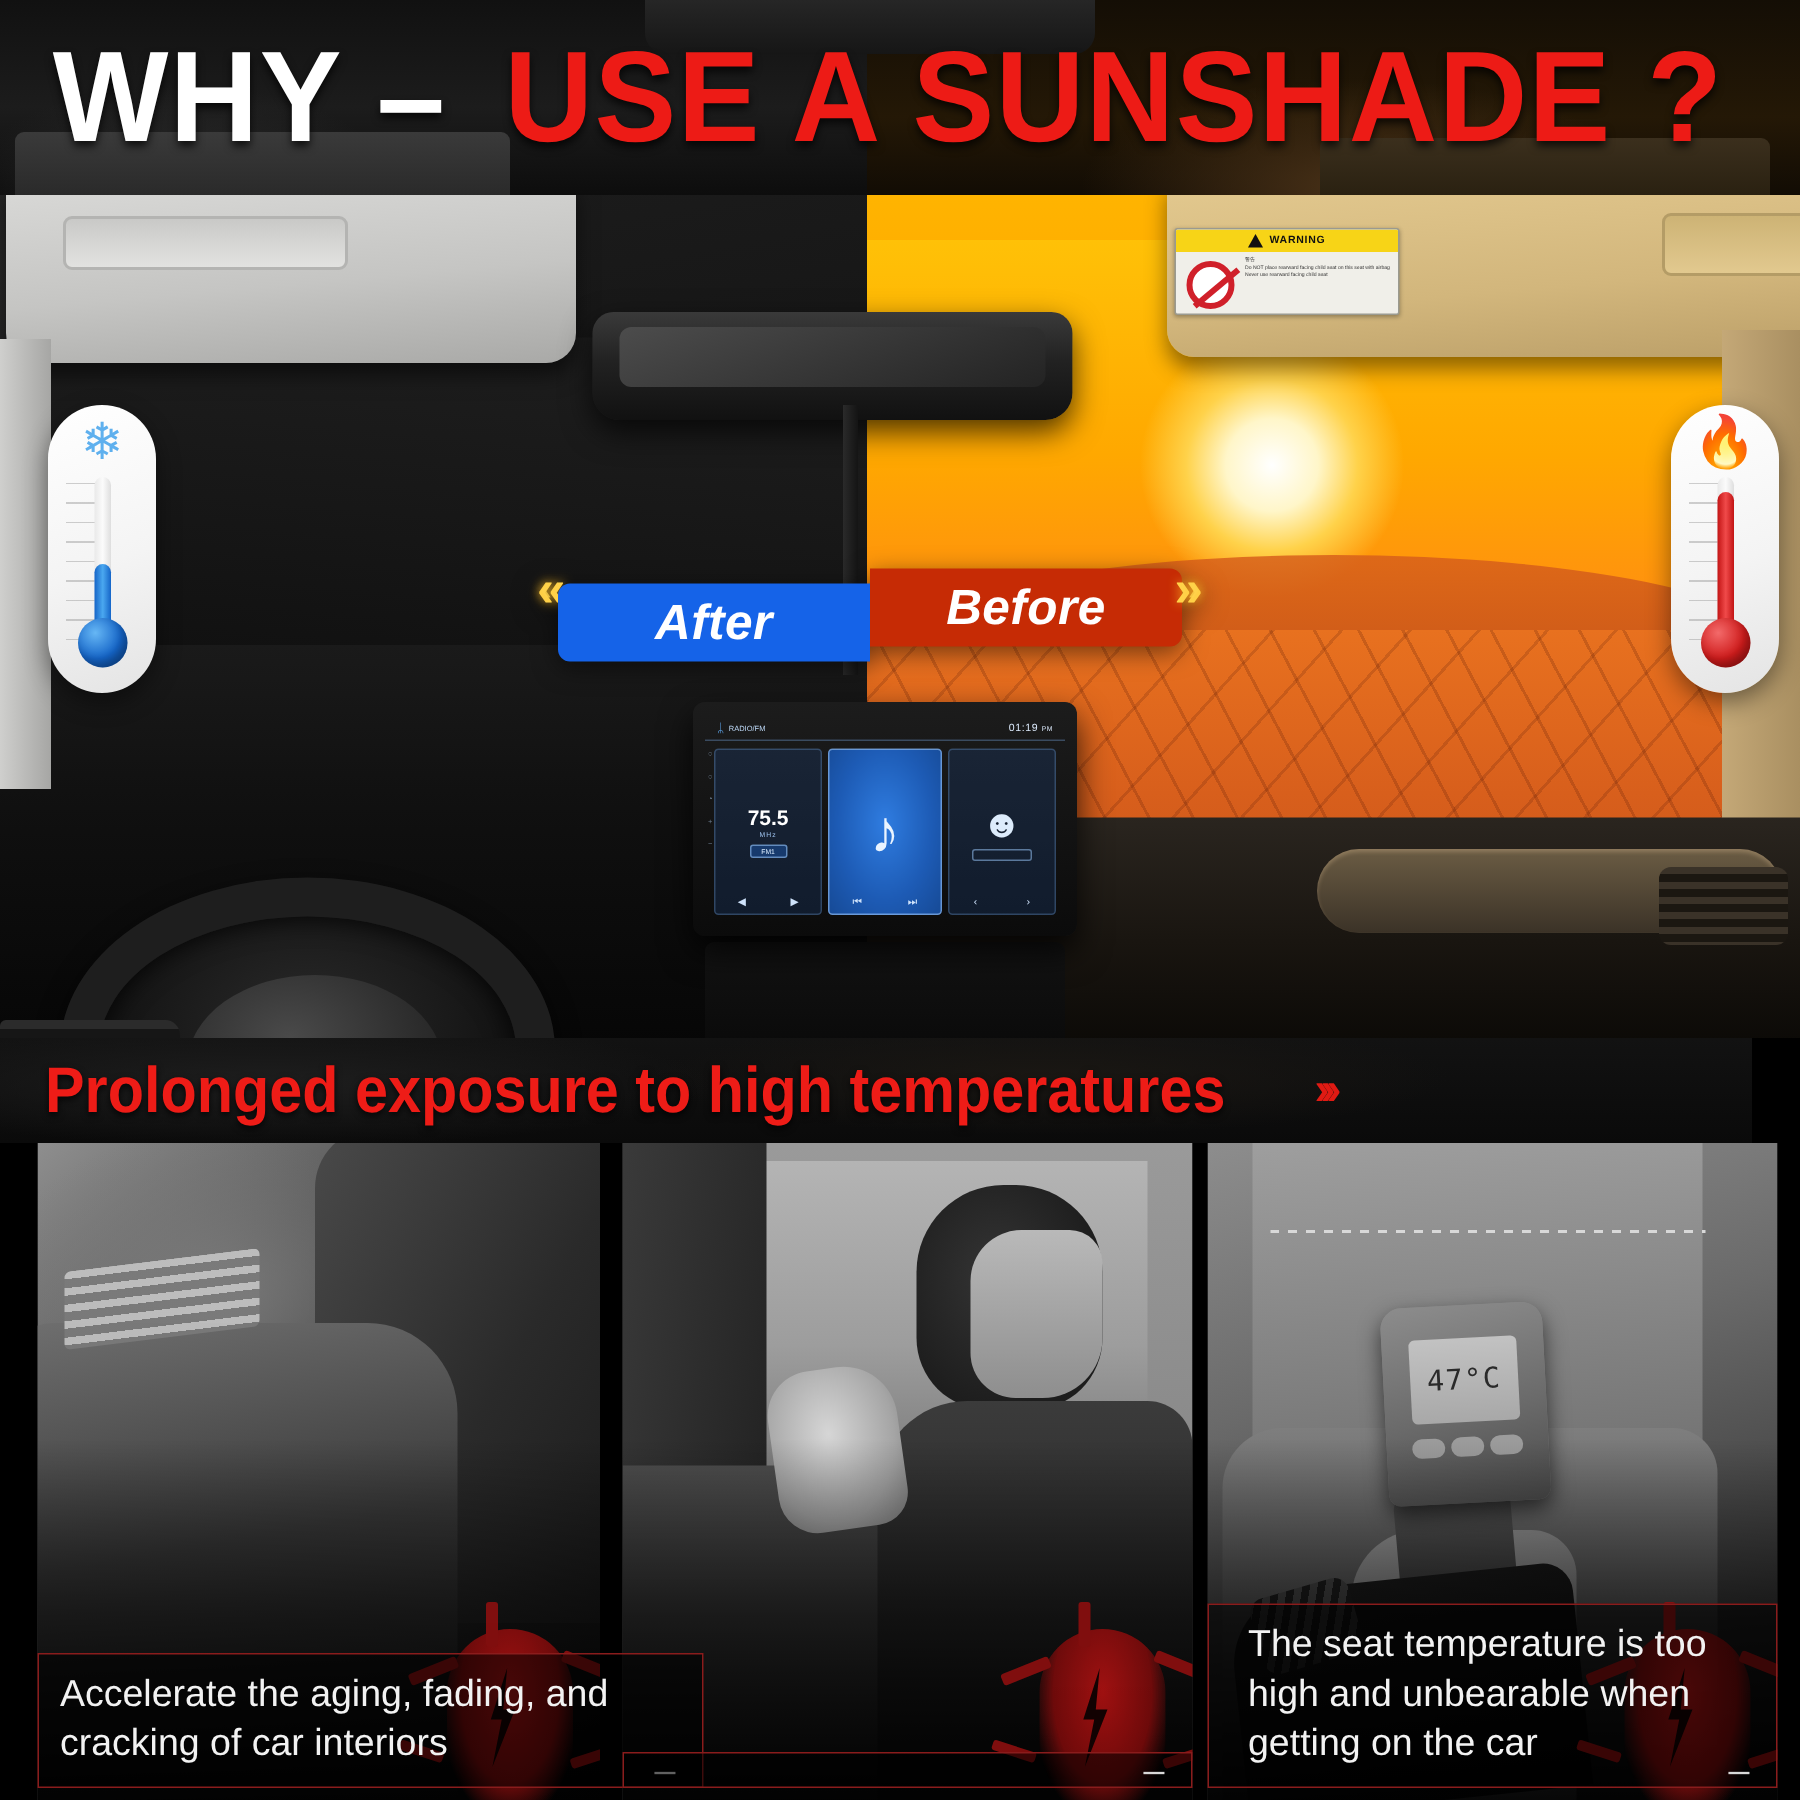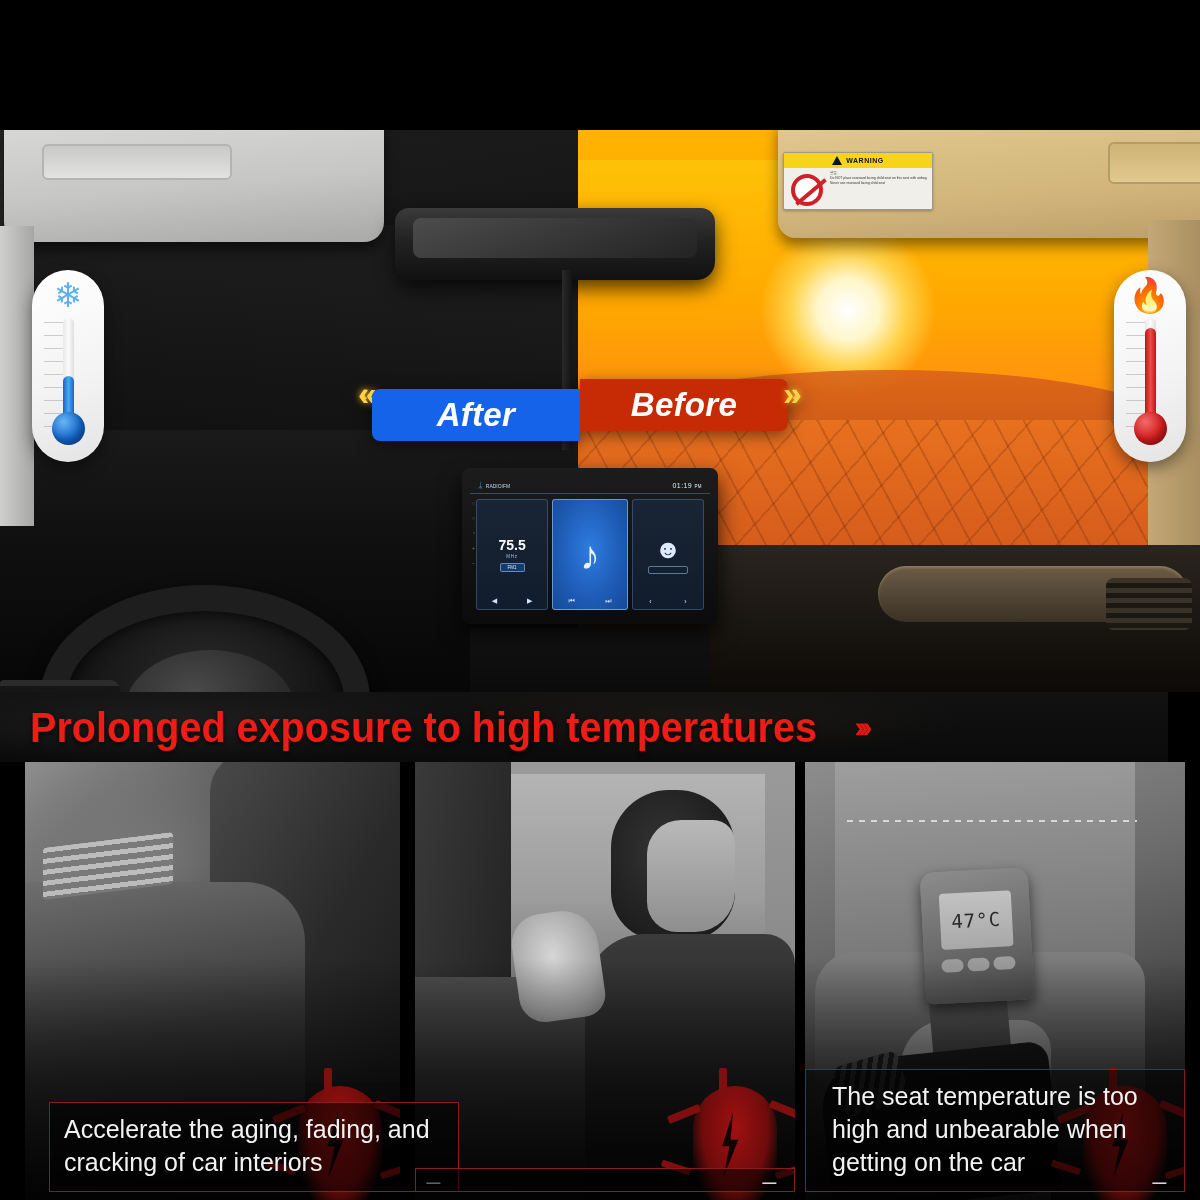--- a/index.html
+++ b/index.html
@@ -466,21 +466,21 @@
   
   .band {
     position: absolute; left: 0; top: 692px;
     width: 1168px; height: 70px;
     background:
       radial-gradient(ellipse 420px 60px at 180px 30px, #1e1e1e 0%, rgba(10,10,10,0) 70%),
       radial-gradient(ellipse 380px 55px at 700px 26px, #1a1713 0%, rgba(8,8,8,0) 70%),
       linear-gradient(180deg,#121212 0%, #0a0a0a 100%);
     display: flex; align-items: center;
     padding-left: 30px;
-    gap: 0;
+    gap: 22px;
     overflow: hidden;
   }
   .band-text {
     font-family: "Liberation Sans Narrow", "Liberation Sans", sans-serif;
     font-weight: bold;
     font-size: 43px;
     color: #ee1c17;
     transform: scaleX(0.92);
     transform-origin: left center;
     white-space: nowrap;
@@ -673,21 +673,21 @@
   .caption {
     position: absolute;
     border: 1px solid #8a1c1c;
     background: rgba(0,0,0,0.55);
     color: #f2f2f2;
     font-size: 25px;
     line-height: 33px;
     padding: 10px 14px 12px;
     z-index: 4;
   }
-  .cap-1 { left: 25px;  bottom: 8px;  width: 410px; margin-left: 24px; }
+  .cap-1 { left: 25px;  bottom: 8px;  width: 444px; }
   .cap-2 { left: 415px; bottom: 8px;  width: 380px; }
   .cap-3 { left: 805px; bottom: 8px;  width: 380px; padding-left: 26px; }
 
   .grunge {
     position: absolute;
     width: 150px; height: 170px;
     right: -12px; bottom: -42px;
     z-index: 3;
     pointer-events: none;
     opacity: 0.9;
@@ -717,20 +717,33 @@
   .cap-underscore {
     position: absolute; right: 18px; bottom: 8px;
     color: #d8d8d8; font-size: 24px; line-height: 1;
   }
 </style>
 </head>
 <body>
 
 <div class="poster">
 
+  <div class="header">
+    <div class="header-bg-left"></div>
+    <div class="header-bg-right"></div>
+    <div class="header-visor-left"></div>
+    <div class="header-visor-right"></div>
+    <div class="header-mirror"></div>
+
+    <div class="header-title">
+      <span class="title-word title-white">WHY</span>
+      <span class="title-word title-dash">–</span>
+      <span class="title-word title-red">USE A SUNSHADE ?</span>
+    </div>
+  </div>
 
   <div class="hero">
 
     <div class="hero-left">
       <div class="headliner-left"></div>
       <div class="dash-left"></div>
       <div class="visor-left">
         <div class="visor-left-slot"></div>
       </div>
       <div class="pillar-left"></div>

